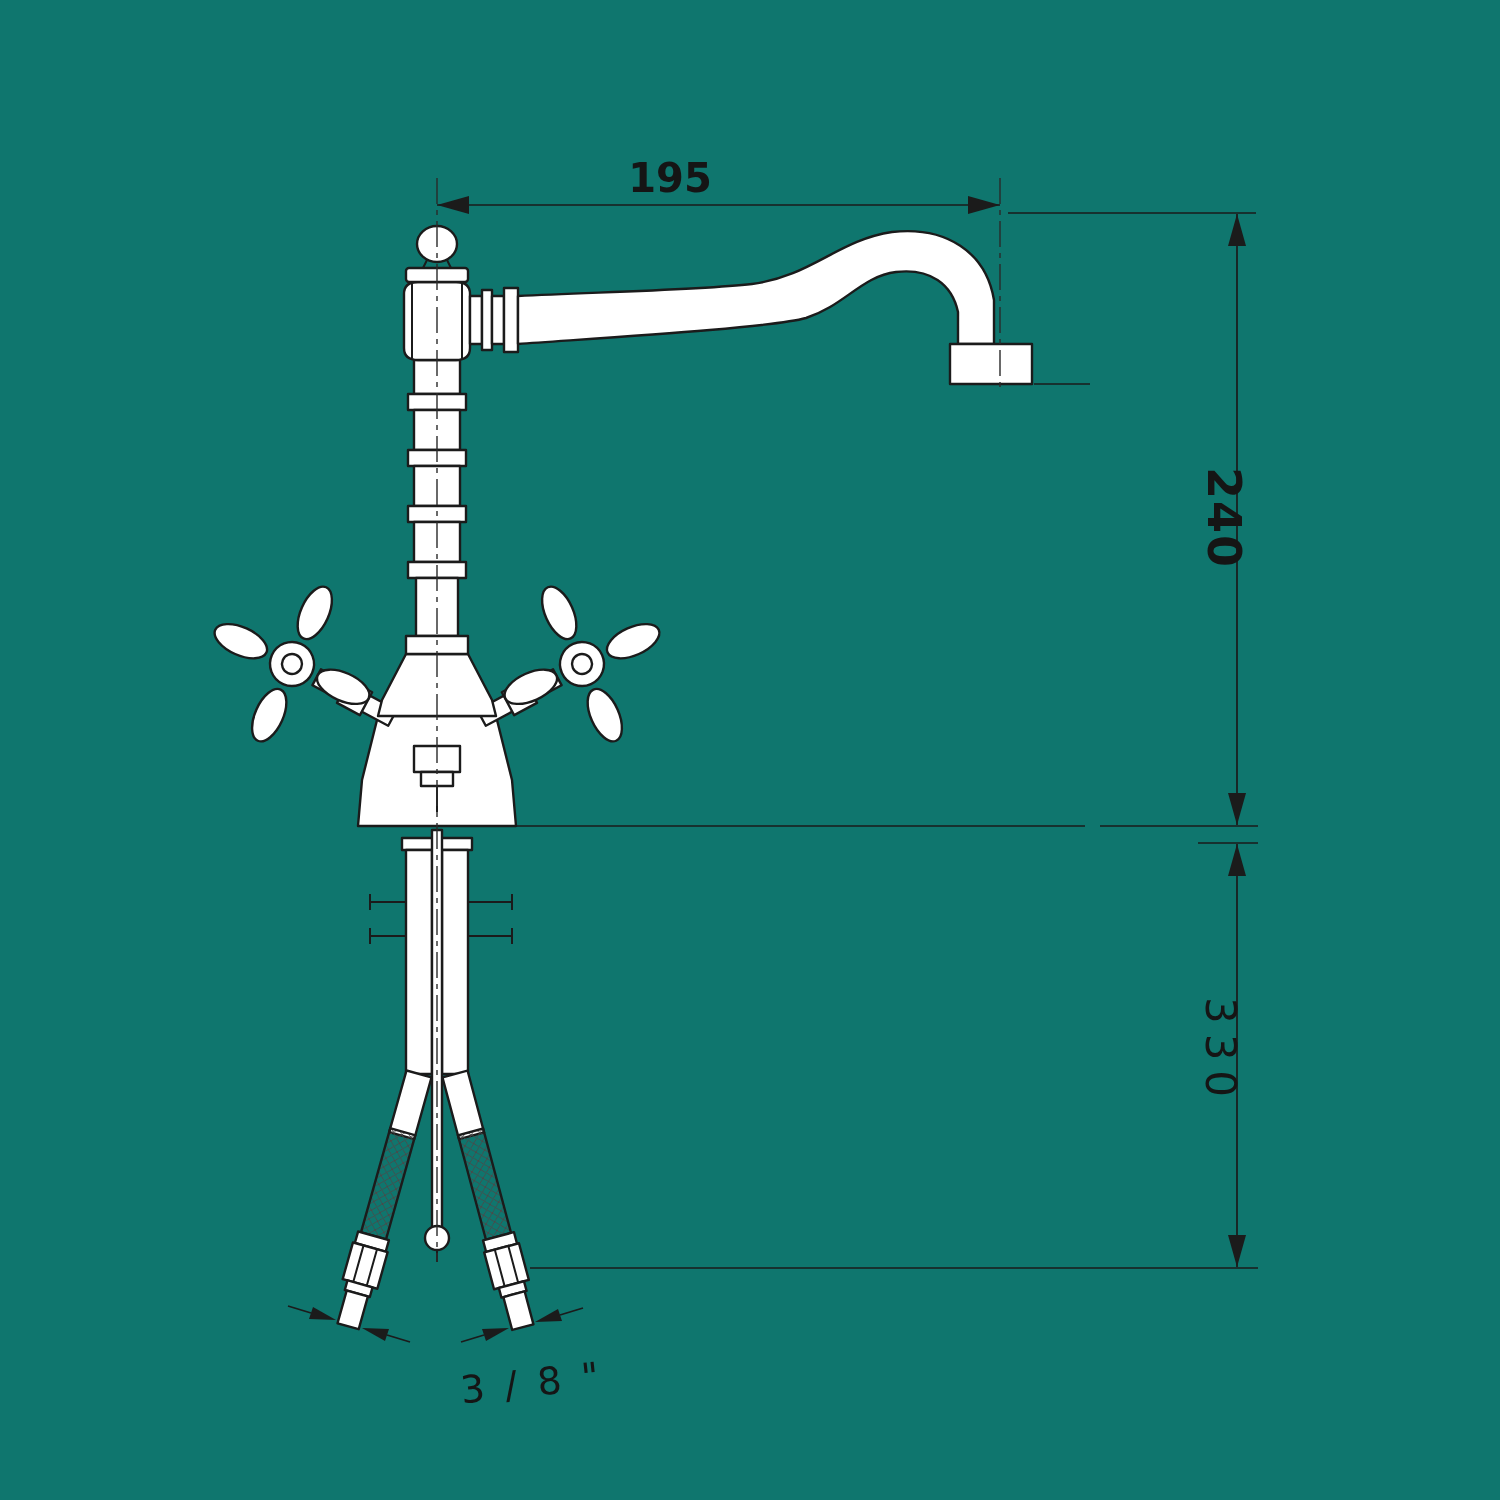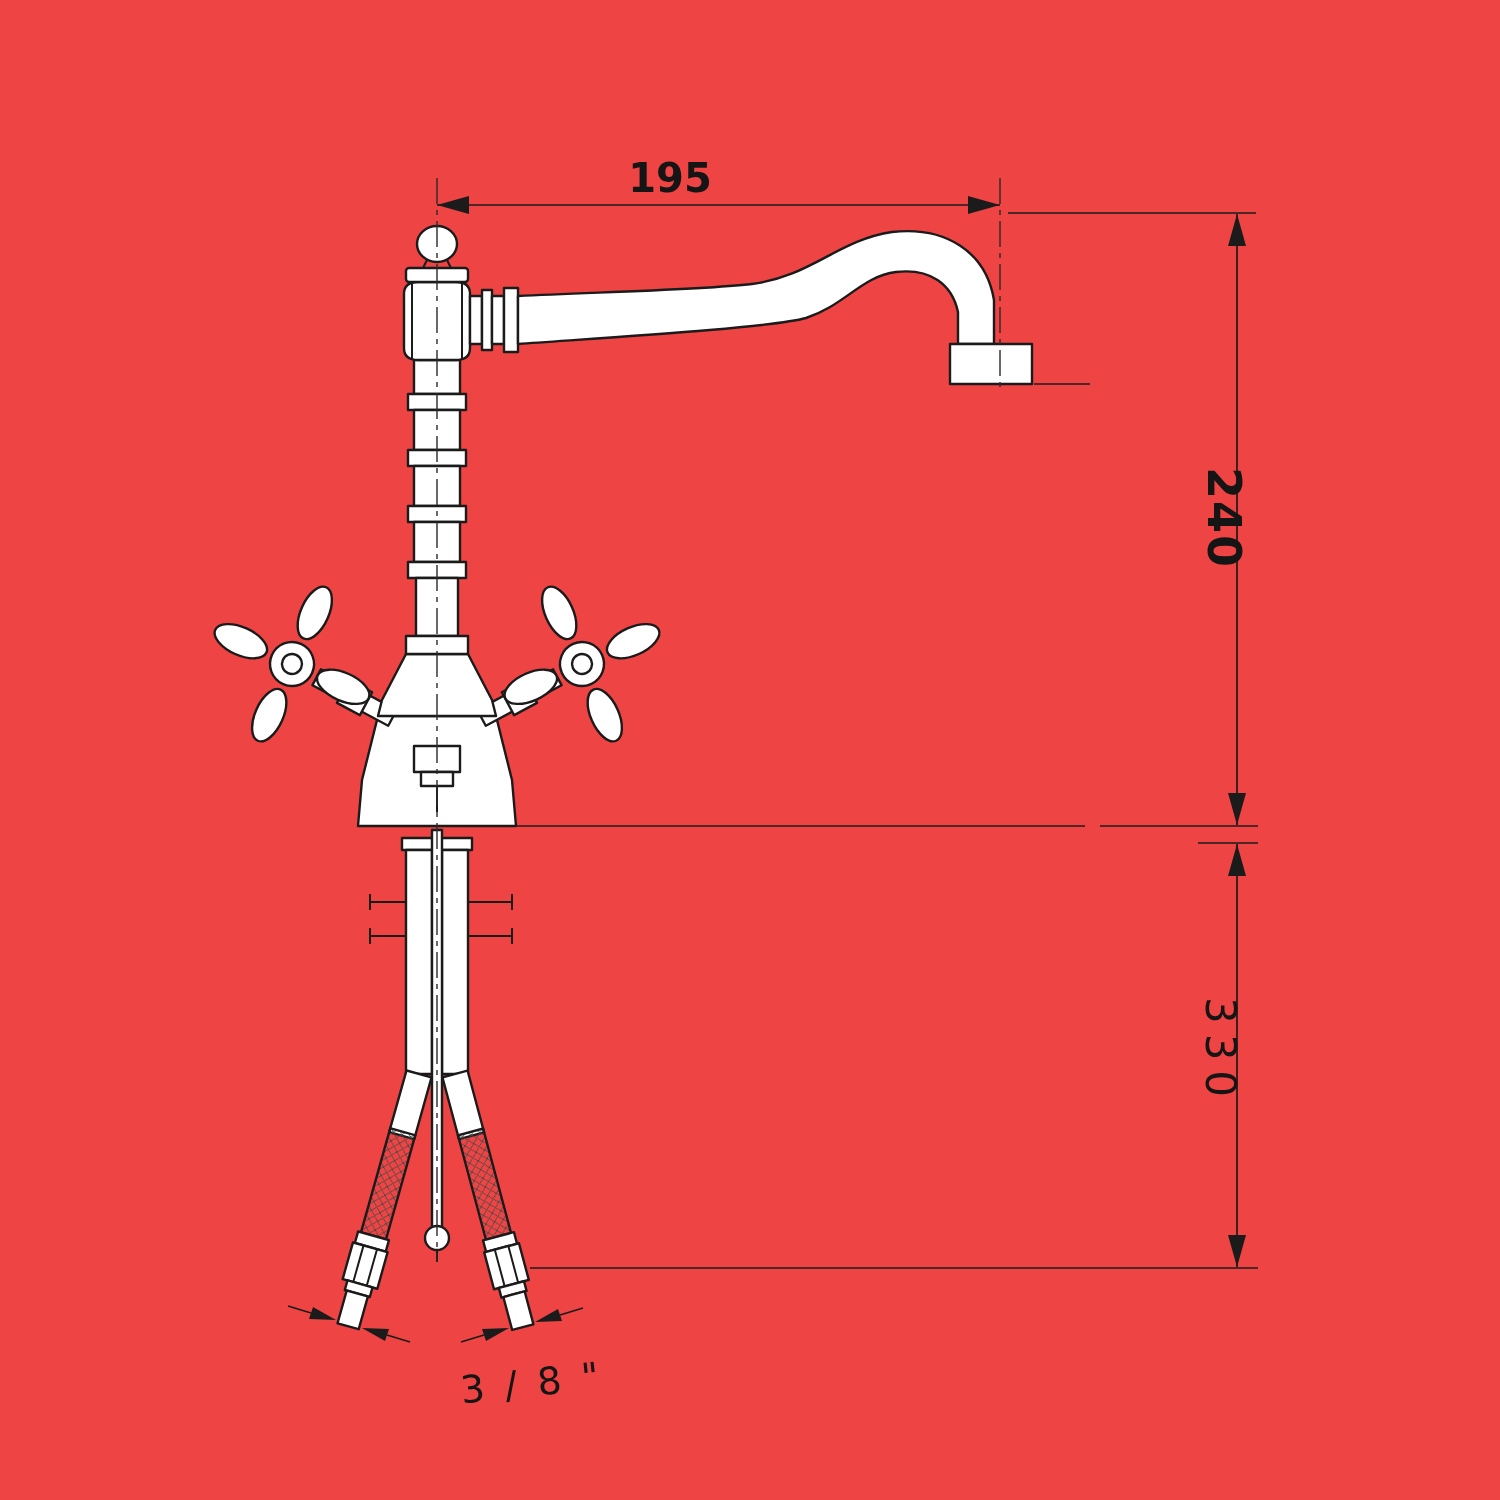--- a/index.html
+++ b/index.html
@@ -1,17 +1,17 @@
 <!DOCTYPE html>
 <html><head>
 <meta charset="utf-8">
 <title>Document</title>
 <style>
   html,body{margin:0;padding:0;background:#ffffff;}
-  .sheet{position:relative;width:1500px;height:1500px;background:#ef4444;overflow:hidden;}
+  .sheet{position:relative;width:1500px;height:1500px;background:#0f766e;overflow:hidden;}
   svg{position:absolute;left:0;top:0;}
   .obj{fill:#ffffff;stroke:#1b1b1b;stroke-width:2.4;stroke-linejoin:round;}
   .objthin{fill:none;stroke:#1b1b1b;stroke-width:2;}
   .dim{fill:none;stroke:#1b1b1b;stroke-width:1.7;}
   .arrow{fill:#1b1b1b;stroke:none;}
   .cl{fill:none;stroke:#2a2a2a;stroke-width:1.4;stroke-dasharray:26 6 5 6;}
   text{font-family:"DejaVu Sans",sans-serif;fill:#151515;}
   .t195{font-size:40px;font-weight:bold;}
   .t240{font-size:46px;font-weight:bold;letter-spacing:2px;}
   .t330{font-size:42px;letter-spacing:10px;}

